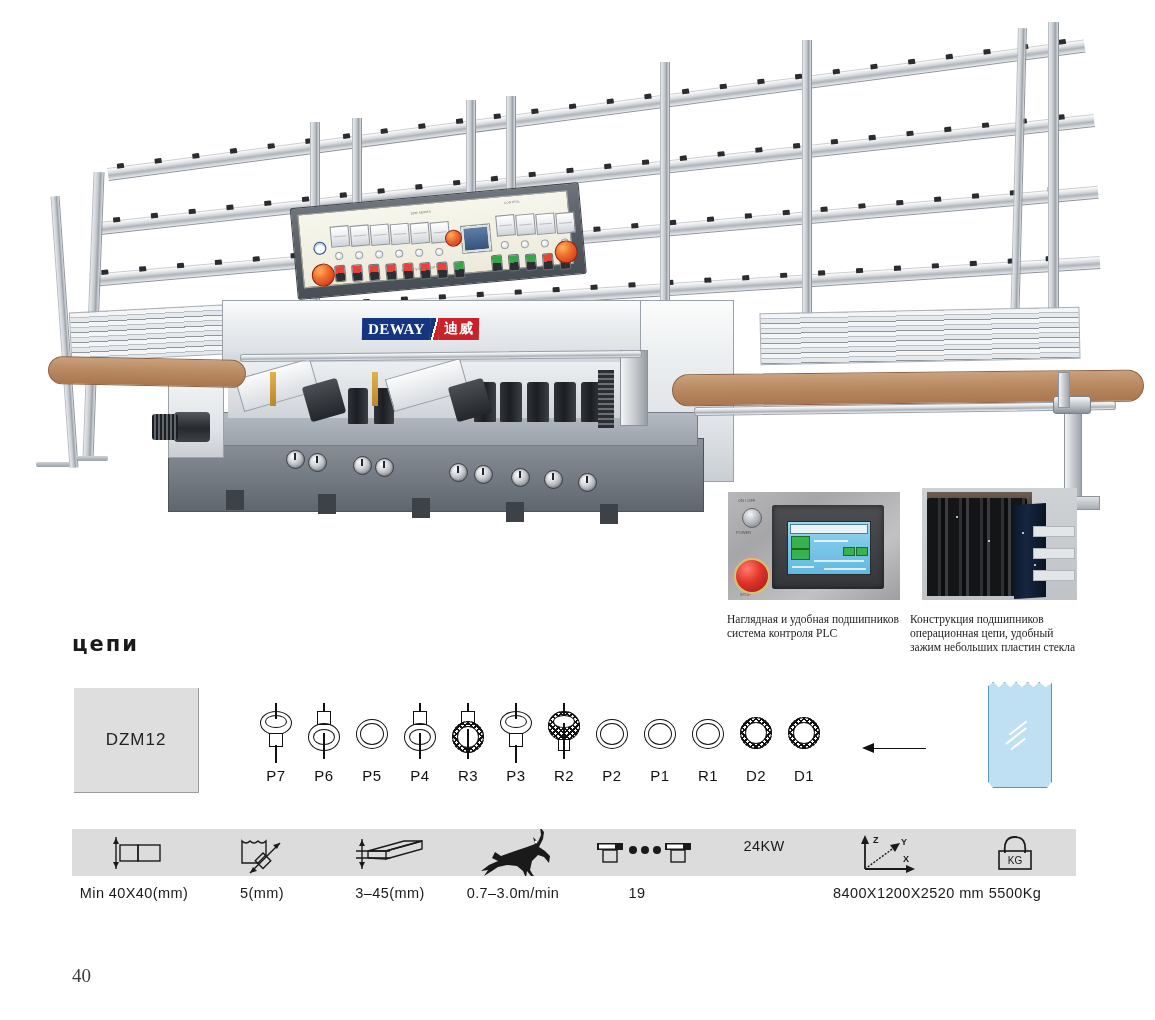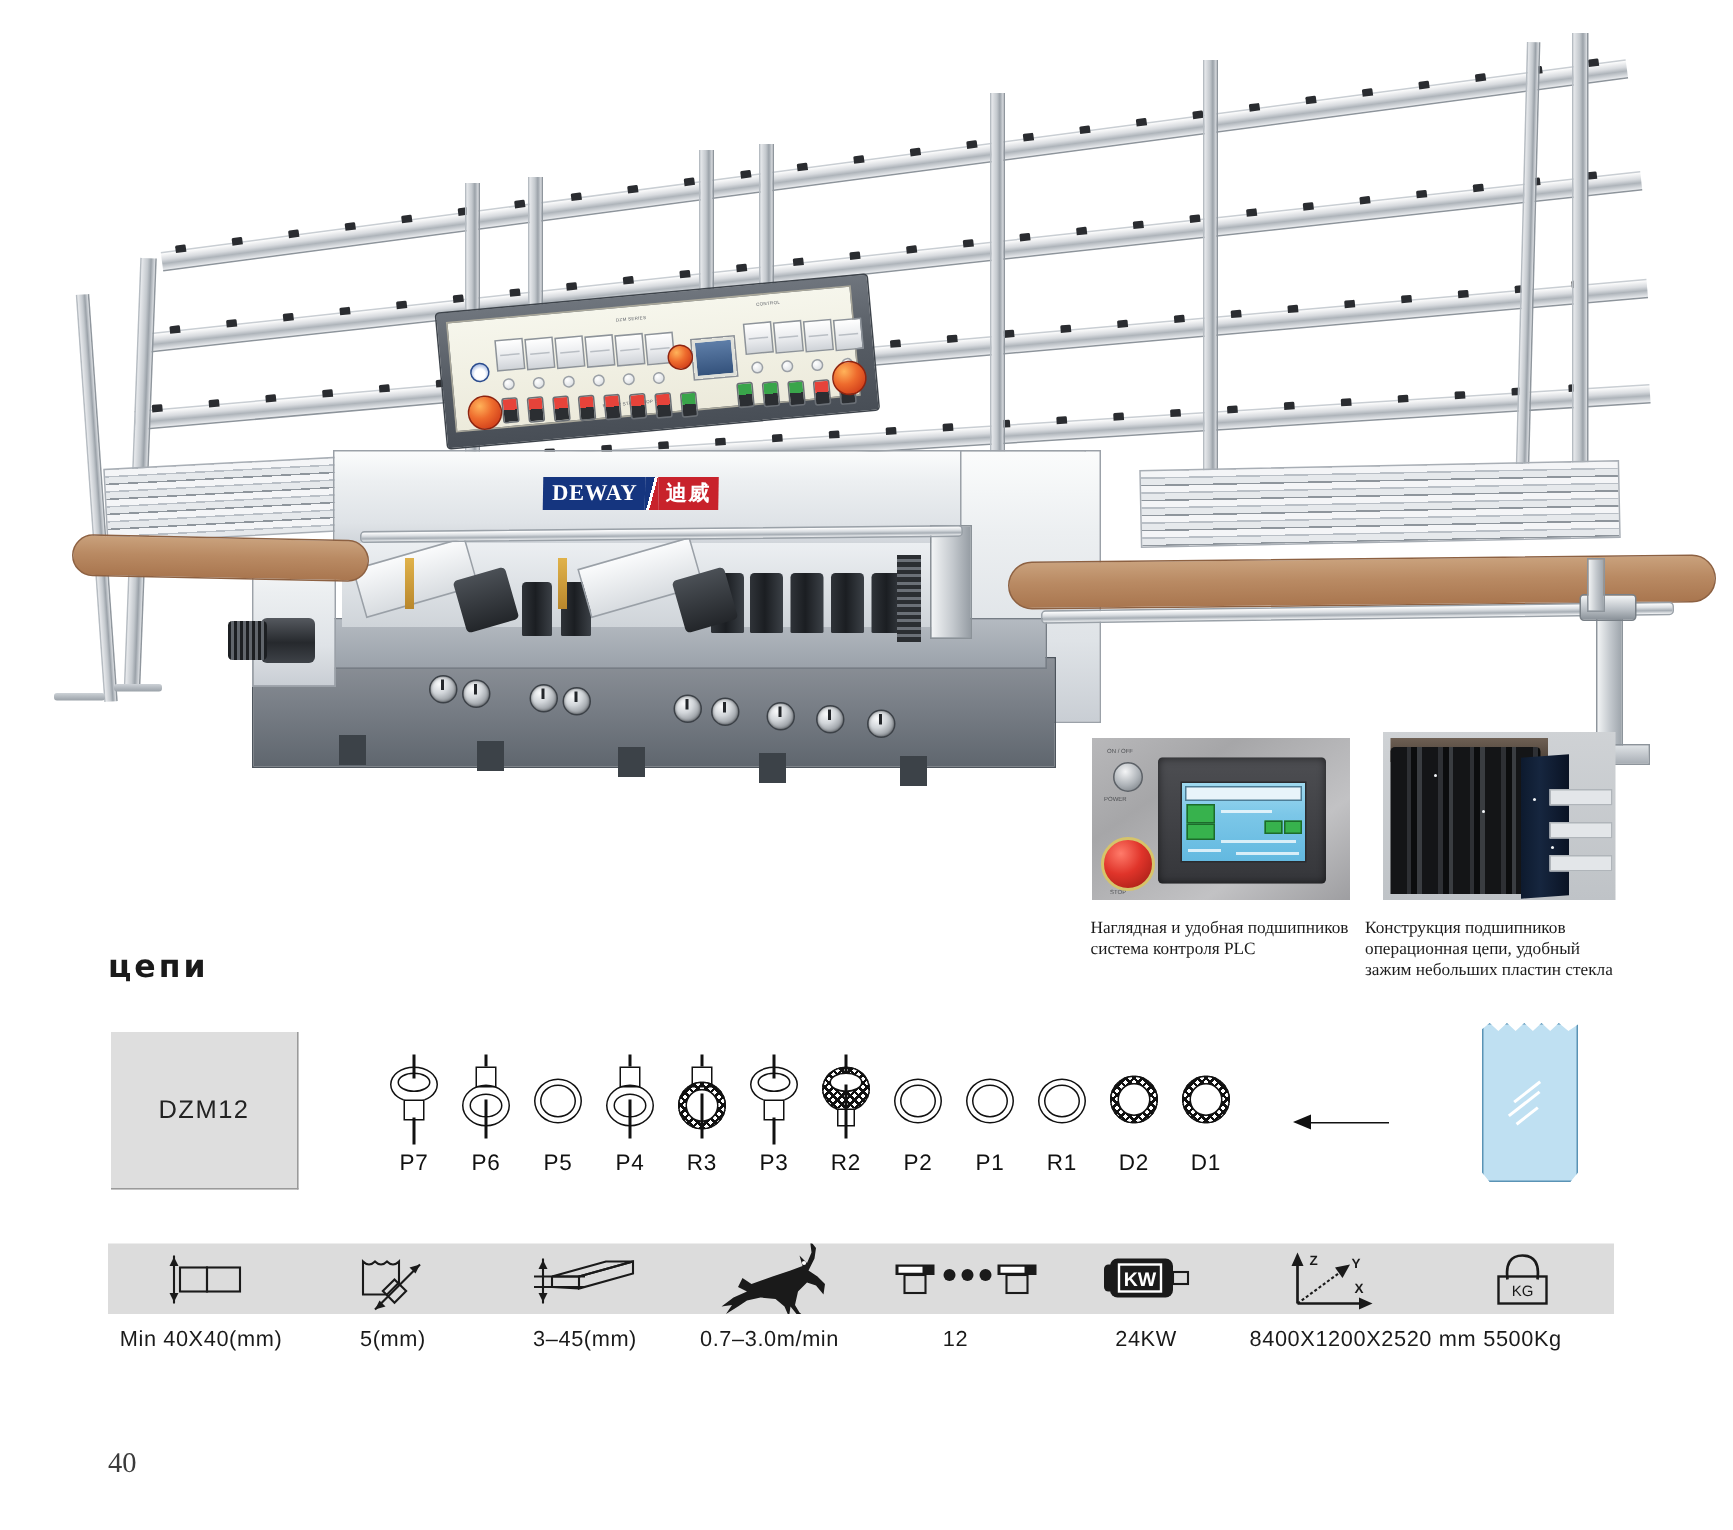--- a/index.html
+++ b/index.html
@@ -975,33 +975,24 @@
       <rect x="22" y="15.5" width="16" height="4" fill="#ffffff"></rect>
       <rect x="26" y="21" width="14" height="12" fill="none" stroke="#1a1a1a" stroke-width="1.4"></rect>
       <circle cx="56" cy="21" r="4" fill="#1a1a1a"></circle>
       <circle cx="68" cy="21" r="4" fill="#1a1a1a"></circle>
       <circle cx="80" cy="21" r="4" fill="#1a1a1a"></circle>
       <rect x="88" y="14" width="26" height="7" fill="#1a1a1a"></rect>
       <rect x="90" y="15.5" width="16" height="4" fill="#ffffff"></rect>
       <rect x="94" y="21" width="14" height="12" fill="none" stroke="#1a1a1a" stroke-width="1.4"></rect>
     </svg>
   </div>
-  <div class="spec-text">12</div>
+  <div class="spec-text">19</div>
 </div>
 
 <div class="spec-col" style="left:704px;">
-  <div class="spec-icon">
-    <svg width="120" height="47" viewBox="0 0 120 47">
-      <rect x="36" y="10" width="42" height="26" rx="5" fill="#1a1a1a"></rect>
-      <rect x="32" y="14" width="7" height="18" rx="3" fill="#1a1a1a"></rect>
-      <rect x="42" y="14" width="28" height="18" fill="none" stroke="#ffffff" stroke-width="1.6"></rect>
-      <text x="56" y="28" font-family="Liberation Sans, sans-serif" font-size="13" font-weight="bold" fill="#ffffff" text-anchor="middle">KW</text>
-      <rect x="78" y="19" width="10" height="8" fill="none" stroke="#1a1a1a" stroke-width="1.4"></rect>
-    </svg>
-  </div>
   <div class="spec-text">24KW</div>
 </div>
 
 <div class="spec-col" style="left:833px; width:130px;">
   <div class="spec-icon">
     <svg width="130" height="47" viewBox="0 0 130 47">
       <line x1="32" y1="40" x2="32" y2="12" stroke="#1a1a1a" stroke-width="1.8"></line>
       <polygon points="32,6 28,15 36,15" fill="#1a1a1a"></polygon>
       <text x="40" y="14" font-family="Liberation Sans, sans-serif" font-size="9" font-weight="bold" fill="#1a1a1a">Z</text>
       <line x1="32" y1="40" x2="76" y2="40" stroke="#1a1a1a" stroke-width="1.8"></line>

